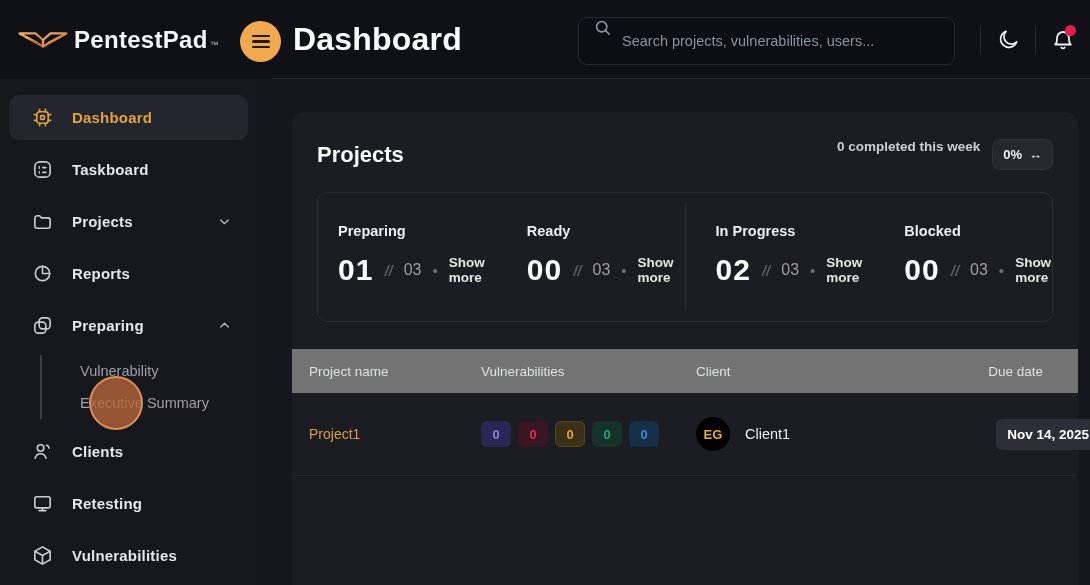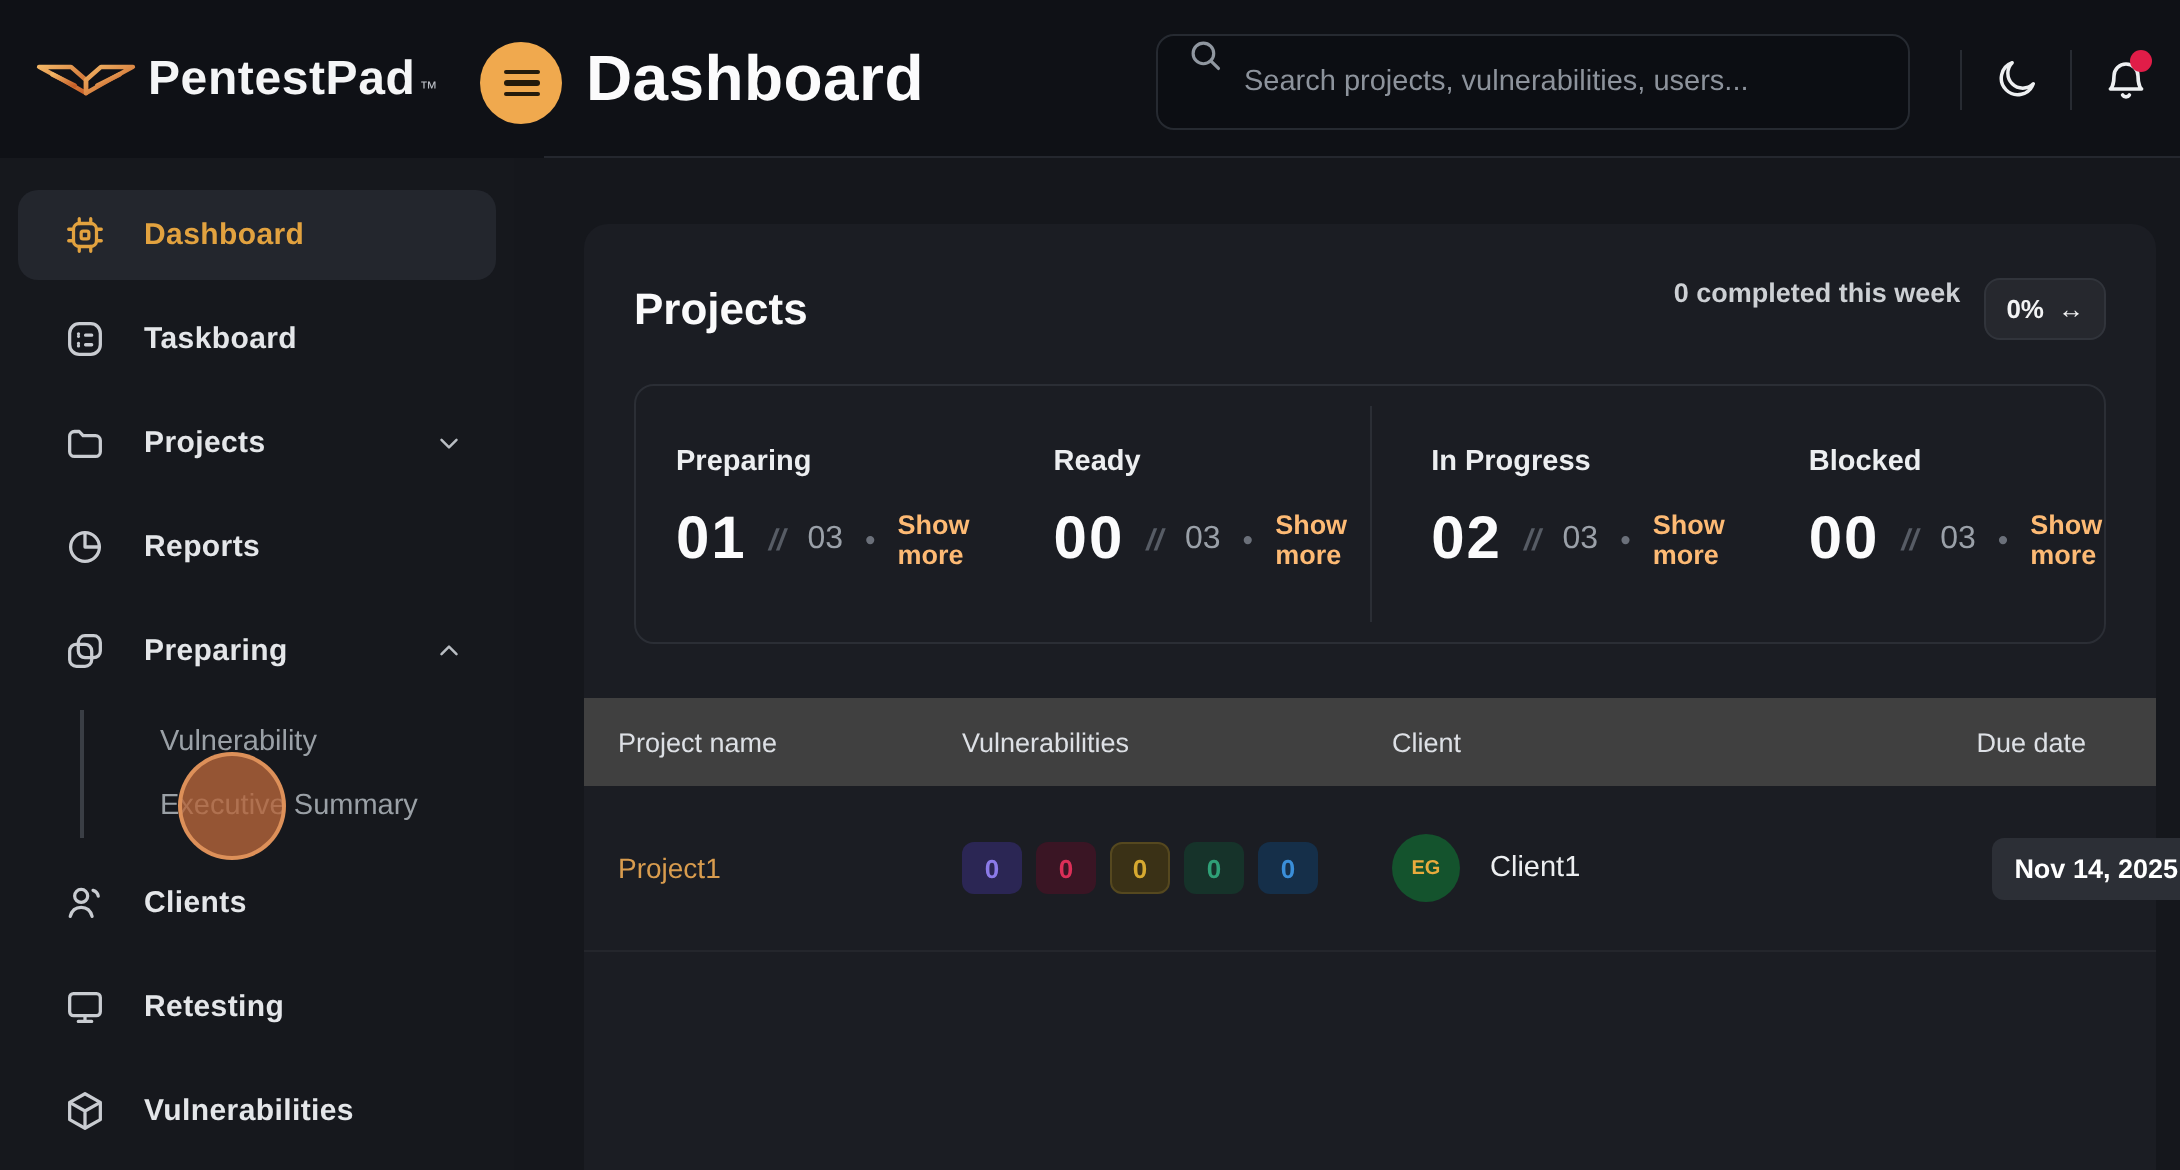--- a/index.html
+++ b/index.html
@@ -89,25 +89,25 @@
   .statbox::after{
     content:""; position:absolute; left:50%; top:10px; bottom:10px; width:1px; background:#2b2e35;
   }
   .stat-cell{ padding:22px 22px 26px 20px; }
   .stat-label{ font-size:14.5px; font-weight:700; color:#eceef0; margin-bottom:14px; }
   .stat-valrow{ display:flex; align-items:center; gap:11px; }
   .stat-value{ font-size:30px; font-weight:800; color:#fbfbfc; letter-spacing:1px; }
   .stat-sep{ font-size:15px; font-weight:700; color:#575c65; font-style:italic; }
   .stat-total{ font-size:16px; color:#9aa0a8; }
   .stat-dot{ font-size:15px; color:#6b707a; }
-  .stat-link{ font-size:13.5px; color:#fdba74; cursor:pointer; font-weight:600; }
+  .stat-link{ font-size:13.5px; color:#e5e5e5; cursor:pointer; font-weight:600; }
   
   .table{ margin-top:27px; }
   .t-head{
-    height:44px; background:#404040; display:grid;
+    height:44px; background:#737373; display:grid;
     grid-template-columns:172px 215px 1fr 160px; align-items:center;
   }
   .t-head .th{ font-size:13.5px; color:#dde0e5; padding-left:17px; font-weight:400;}
   .t-head .th.due{ text-align:right; padding:0 35px 0 0; }
   .t-row{
     height:83px; display:grid; grid-template-columns:172px 215px 1fr 160px;
     align-items:center; border-bottom:1px solid #24262c;
   }
   .proj-link{ font-size:14px; color:#d99c4e; padding-left:17px; cursor:pointer; }
   .badges{ display:flex; gap:7px; padding-left:17px; }
@@ -115,22 +115,22 @@
     width:30px; height:26px; border-radius:6px; display:flex;
     align-items:center; justify-content:center; font-size:13px; font-weight:700; cursor:default;
   }
   .sev0{ background:#2b2654; color:#8b7ae8; }
   .sev1{ background:#3a1524; color:#db2f58; }
   .sev2{ background:#3a3116; color:#d6a930; border:1px solid #55481f; }
   .sev3{ background:#16332a; color:#2fa077; }
   .sev4{ background:#152f49; color:#3a8ed8; }
   .client-cell{ display:flex; align-items:center; gap:15px; padding-left:17px; }
   .avatar{
-    width:34px; height:34px; border-radius:50%; background:#14532d; color:#e9ab3d;
-    display:flex; align-items:center; justify-content:center; font-size:10px; font-weight:700;
+    width:34px; height:34px; border-radius:50%; background:#000000; color:#e9ab3d;
+    display:flex; align-items:center; justify-content:center; font-size:13px; font-weight:700;
   }
   .client-name{ font-size:14.5px; color:#eceef0; }
   .due-cell{ display:flex; justify-content:flex-end; padding-right:35px; }
   .due-pill{
     background:#2c2f36; color:#ffffff; font-size:13.5px; font-weight:600;
     padding:8px 11px; border-radius:6px; white-space:nowrap; margin-right:-57px; cursor:default;
   }
   
   .cursor-ring{
     position:absolute; left:89px; top:376px; width:54px; height:54px;

